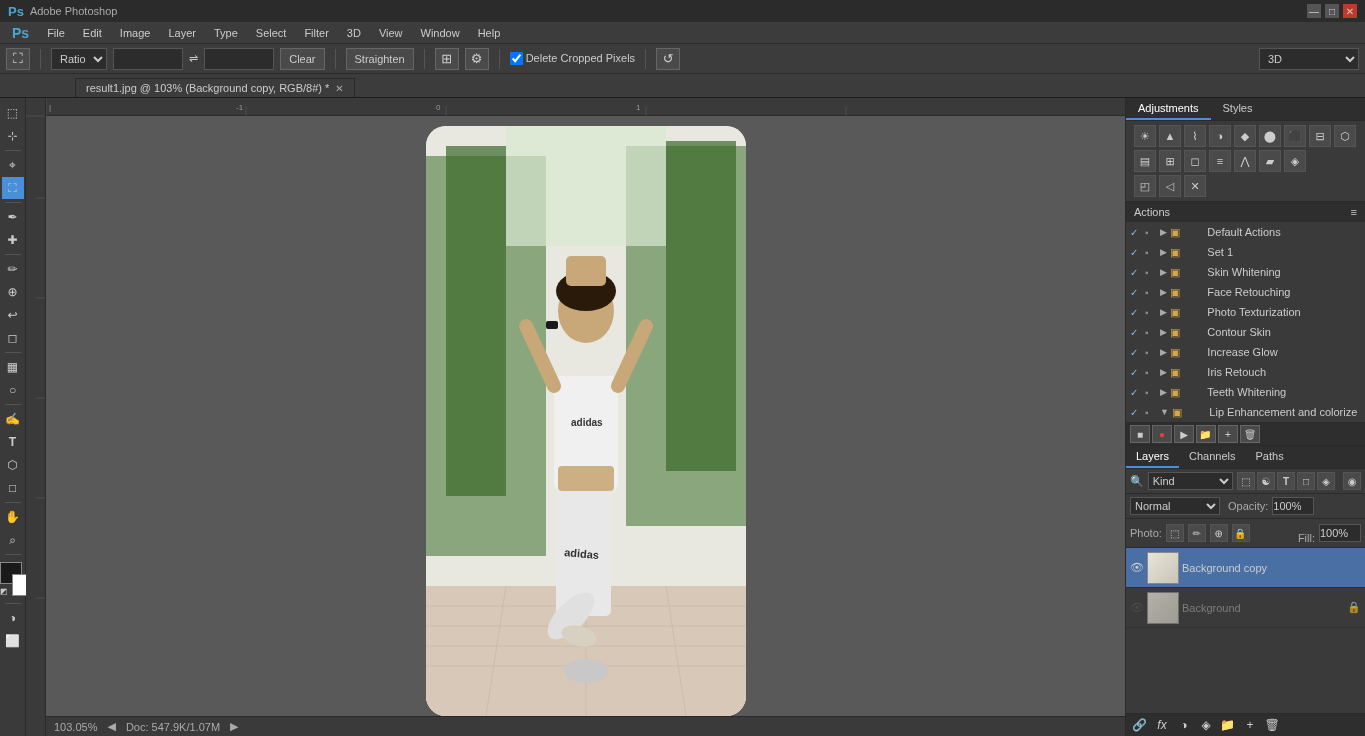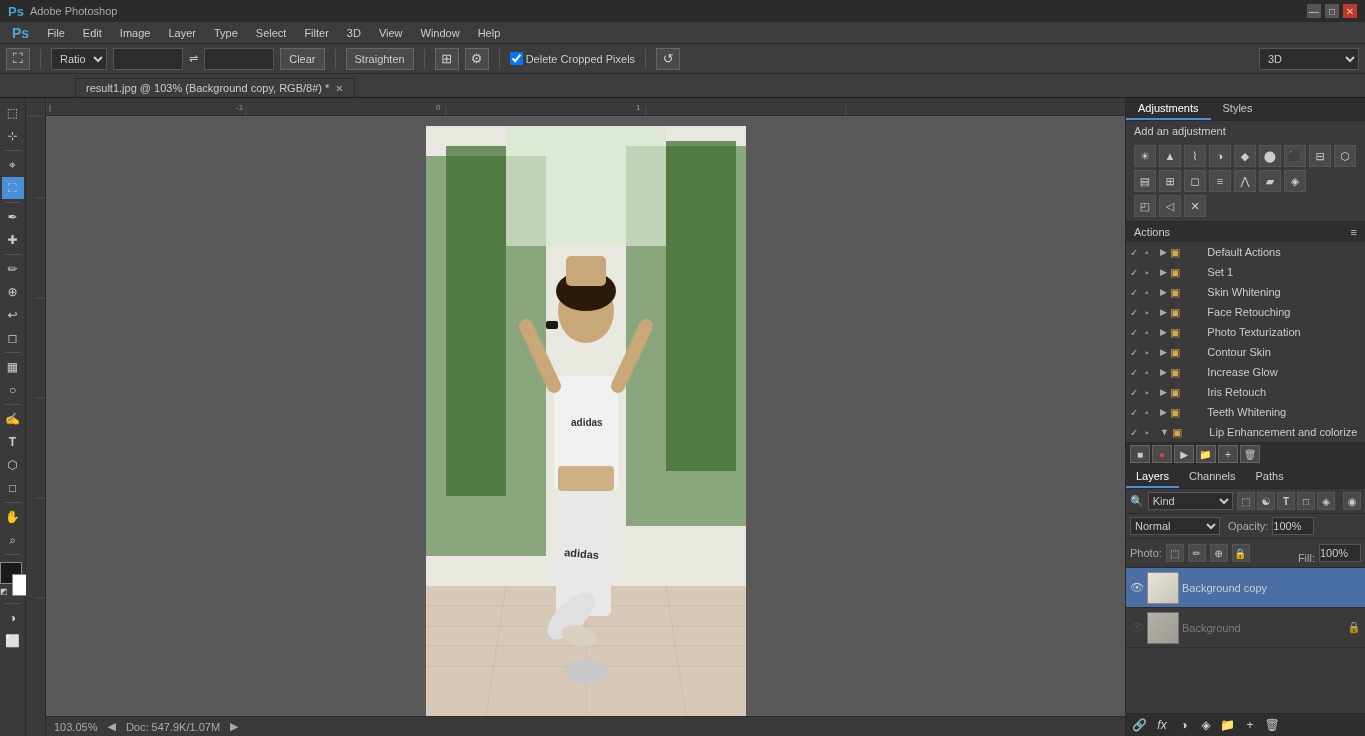--- a/index.html
+++ b/index.html
@@ -79,21 +79,21 @@
     }
     .opt-btn {
       background: #4a4a4a;
       border: 1px solid #666;
       color: #ccc;
       font-size: 11px;
       height: 22px;
       padding: 0 8px;
       cursor: pointer;
     }
-    .opt-checkbox { display: flex; align-items: center; gap: 3px; color: #ccc; font-size: 11px; }
+    .opt-checkbox { display: flex; gap: 3px; color: #ccc; font-size: 11px; }
     .opt-divider { width: 1px; height: 20px; background: #555; margin: 0 4px; }
     .opt-icon-btn {
       width: 24px; height: 22px;
       background: #4a4a4a;
       border: 1px solid #666;
       color: #ccc;
       font-size: 13px;
       display: flex; align-items: center; justify-content: center;
       cursor: pointer;
     }
@@ -202,20 +202,21 @@
       transform: translateX(-50%);
       width: 320px;
       height: 590px;
     }
     #photo-bg {
       width: 100%;
       height: 100%;
       background: linear-gradient(135deg, #e8e8e8 0%, #d0cfc8 100%);
       position: relative;
       overflow: hidden;
+      border-radius: 20px;
     }
     
     #photo-svg { width: 100%; height: 100%; }
 
     #status-bar {
       position: absolute;
       bottom: 0; left: 20px; right: 0;
       height: 20px;
       background: #3a3a3a;
       border-top: 1px solid #2a2a2a;
@@ -712,21 +713,20 @@
     </div>
   </div>
 
   <div id="right-panel">
 
     <div id="adjustments-panel">
       <div id="adj-tabs">
         <div class="adj-tab active">Adjustments</div>
         <div class="adj-tab">Styles</div>
       </div>
-      <div id="adj-title">Add an adjustment</div>
       <div id="adj-icons">
         <div class="adj-icon-row">
           <div class="adj-icon" title="Brightness/Contrast">☀</div>
           <div class="adj-icon" title="Levels">▲</div>
           <div class="adj-icon" title="Curves">⌇</div>
           <div class="adj-icon" title="Exposure">◑</div>
           <div class="adj-icon" title="Vibrance">◆</div>
           <div class="adj-icon" title="Hue/Saturation">⬤</div>
           <div class="adj-icon" title="Color Balance">⬛</div>
           <div class="adj-icon" title="Black&amp;White">⊟</div>

